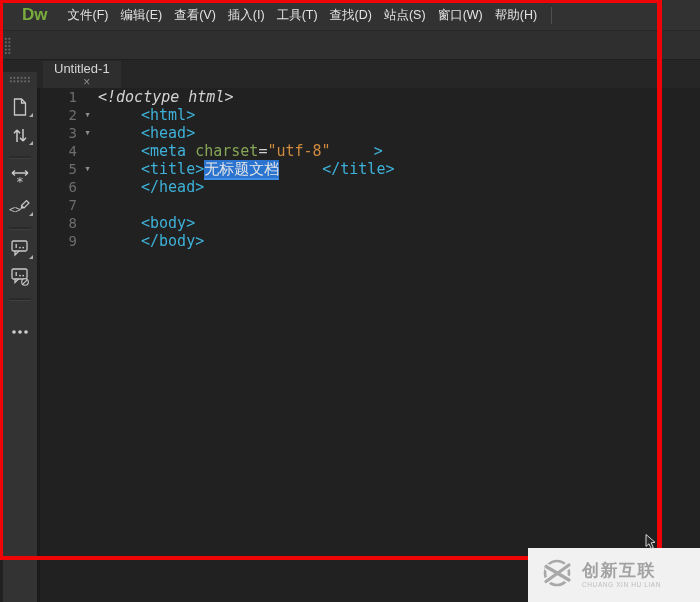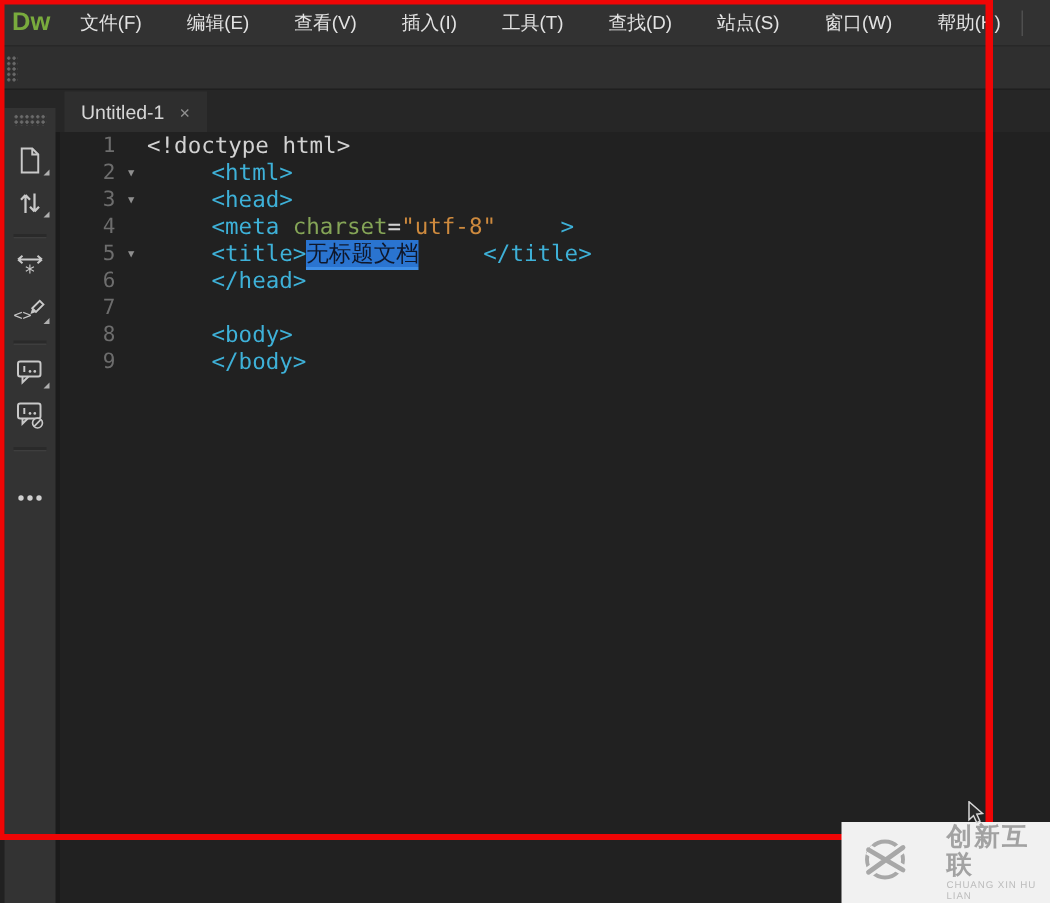--- a/index.html
+++ b/index.html
@@ -4,34 +4,34 @@
 <title>recreation</title>
 <style>
   html,body{margin:0;padding:0;background:#000;}
   .screen{
     position:relative;width:700px;height:602px;overflow:hidden;
     background:#212121;font-family:"Liberation Sans","DejaVu Sans",sans-serif;
     -webkit-font-smoothing:antialiased;
   }
   
   .menubar{position:absolute;left:0;top:0;width:700px;height:30px;background:#323232;
-    display:flex;align-items:center;padding-left:8px;box-sizing:border-box;z-index:1;}
+    display:flex;align-items:center;padding-left:22px;box-sizing:border-box;z-index:1;}
   .dw{color:var(--logo);font-weight:bold;font-size:17px;letter-spacing:0;margin-right:20px;}
-  .menus{display:flex;gap:30px;align-items:flex-end;}
+  .menus{display:flex;gap:12px;align-items:flex-end;}
   .menu-item{font-size:12.5px;color:#e3e3e3;white-space:nowrap;cursor:default;}
   .menu-sep{width:1px;height:17px;background:#4f4f4f;margin-left:14px;}
   
   .toolbar{position:absolute;left:0;top:30px;width:700px;height:30px;background:#2f2f2f;
     border-top:1px solid #282828;border-bottom:1px solid #1f1f1f;box-sizing:border-box;z-index:1;}
   .grip-v{position:absolute;left:4px;top:6px;width:8px;height:18px;
     background-image:radial-gradient(circle,#6a6a6a 0.9px,transparent 1.15px);background-size:3.6px 3.6px;}
   
   .tabbar{position:absolute;left:0;top:60px;width:700px;height:28px;background:#262626;z-index:1;}
   .tab{position:absolute;left:43px;top:1px;height:27px;display:flex;align-items:center;
-    background:#2e2e2e;padding:0 11px;box-sizing:border-box;}
+    background:#2e2e2e;padding:0 11px;box-sizing:border-box;flex-direction:column;}
   .tab-title{font-size:13px;color:#d6d6d6;}
   .tab-close{font-size:12px;color:#8f8f8f;margin-left:10px;line-height:1;}
   
   .sidebar{position:absolute;left:3px;top:72px;width:34px;height:530px;background:#333333;
     display:flex;flex-direction:column;align-items:center;z-index:2;}
   .grip-h{width:22px;height:8px;margin:4px 0 12px;flex:none;
     background-image:radial-gradient(circle,#6c6c6c 0.9px,transparent 1.15px);background-size:3.6px 3.6px;}
   .sb-icon{width:26px;height:22px;margin-bottom:6px;flex:none;position:relative;
     display:flex;align-items:center;justify-content:center;}
   .sb-div{width:22px;height:2px;flex:none;margin:4px 0 8px;
@@ -40,33 +40,33 @@
     border-left:4px solid transparent;border-bottom:4px solid #b0b0b0;}
   [data-name="more-options-icon"]{margin-top:12px;}
   
   .codearea{position:absolute;left:37px;top:88px;width:663px;height:514px;background:#212121;
     border-left:3px solid #1b1b1b;box-sizing:border-box;z-index:1;
     font-family:"DejaVu Sans Mono","Liberation Mono",monospace;font-size:15px;}
   .row{display:flex;height:18px;line-height:18px;}
   .gutter{width:37px;flex:none;text-align:right;color:#6d6d6d;font-size:14px;}
   .fold{width:21px;flex:none;text-align:center;color:#8f8f8f;font-size:7px;line-height:19px;}
   .codetext{white-space:pre;}
-  .c-plain{color:#d2d2d2;}
+  .c-plain{color:#d2d2d2;font-style:italic;}
   .c-tag{color:var(--tag);margin-left:43px;}
   .c-attr{color:var(--attr);margin-top:32px;}
   .c-string{color:var(--str);}
-  .c-selection{background:var(--sel);color:#0f172a;box-shadow:0 2px 0 #3e8ee6;}
+  .c-selection{background:var(--sel);color:#e5e5e5;box-shadow:0 2px 0 #3e8ee6;}
   
   .redframe{position:absolute;left:0;top:0;width:662px;height:560px;box-sizing:border-box;
     border:3px solid var(--red);border-right-width:5px;border-bottom-width:4px;
     pointer-events:none;z-index:5;}
   .cursor{position:absolute;left:645px;top:534px;z-index:7;}
   
-  .watermark{position:absolute;right:0;bottom:0;width:139px;height:54px;background:#f1f1f1;
-    z-index:6;display:flex;align-items:center;padding-left:10px;box-sizing:border-box;gap:16px;}
+  .watermark{position:absolute;right:0;bottom:0;width:172px;height:54px;background:#f1f1f1;
+    z-index:6;display:flex;align-items:center;padding-left:10px;box-sizing:border-box;}
   .wm-text{margin-left:6px;}
   .wm-cn{font-size:17px;font-weight:bold;color:#a2a2a2;letter-spacing:1.5px;line-height:1.1;}
   .wm-en{font-size:6.5px;color:#bcbcbc;letter-spacing:0.6px;margin-top:1px;}
 </style>
 </head>
 <body>
 
 <div class="screen" data-name="dreamweaver-window" style="--red: #ef0505; --logo: #79ab3d; --tag: #3eb1d8; --attr: #85a557; --str: #ce8a3e; --sel: #2a74d0;">
 
   <div class="menubar" data-name="menu-bar">

